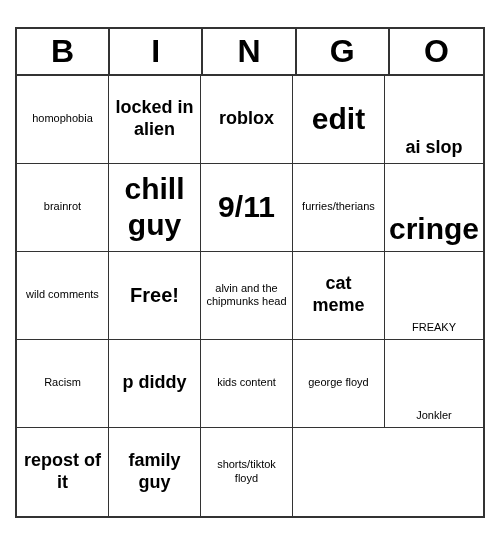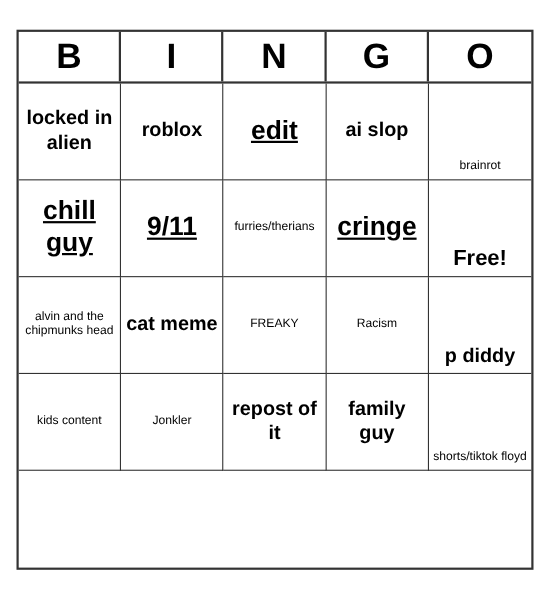--- a/index.html
+++ b/index.html
@@ -51,23 +51,22 @@
       align-items: flex-end;
     }
     .bingo-cell:nth-child(n+21) {
       border-bottom: none;
     }
     .cell-text {
       font-size: 13px;
       line-height: 1.2;
     }
     .cell-text.large {
-      font-size: 24px;
+      font-size: 30px;
       font-weight: bold;
-      text-decoration: underline;
     }
     .cell-text.medium {
       font-size: 18px;
       font-weight: bold;
     }
     .cell-text.small {
       font-size: 11px;
     }
     .free-cell {
       font-size: 20px;
@@ -79,20 +78,23 @@
 
 <div class="bingo-card">
   <div class="bingo-header">
   <div class="bingo-header-cell">B</div>
       <div class="bingo-header-cell">I</div>
       <div class="bingo-header-cell">N</div>
       <div class="bingo-header-cell">G</div>
       <div class="bingo-header-cell">O</div>
     </div>
   <div class="bingo-grid">
+  <div class="bingo-cell">
+        <span class="cell-text small">homophobia</span>
+      </div>
       <div class="bingo-cell">
         <span class="cell-text medium">locked in alien</span>
       </div>
       <div class="bingo-cell">
         <span class="cell-text medium">roblox</span>
       </div>
       <div class="bingo-cell">
         <span class="cell-text large">edit</span>
       </div>
       <div class="bingo-cell">
@@ -107,20 +109,23 @@
       <div class="bingo-cell">
         <span class="cell-text large">9/11</span>
       </div>
       <div class="bingo-cell">
         <span class="cell-text small">furries/therians</span>
       </div>
       <div class="bingo-cell">
         <span class="cell-text large">cringe</span>
       </div>
       <div class="bingo-cell">
+        <span class="cell-text small">wild comments</span>
+      </div>
+      <div class="bingo-cell">
         <span class="cell-text free-cell">Free!</span>
       </div>
       <div class="bingo-cell">
         <span class="cell-text small">alvin and the chipmunks head</span>
       </div>
       <div class="bingo-cell">
         <span class="cell-text medium">cat meme</span>
       </div>
       <div class="bingo-cell">
         <span class="cell-text small">FREAKY</span>
@@ -128,20 +133,23 @@
       <div class="bingo-cell">
         <span class="cell-text small">Racism</span>
       </div>
       <div class="bingo-cell">
         <span class="cell-text medium">p diddy</span>
       </div>
       <div class="bingo-cell">
         <span class="cell-text small">kids content</span>
       </div>
       <div class="bingo-cell">
+        <span class="cell-text small">george floyd</span>
+      </div>
+      <div class="bingo-cell">
         <span class="cell-text small">Jonkler</span>
       </div>
       <div class="bingo-cell">
         <span class="cell-text medium">repost of it</span>
       </div>
       <div class="bingo-cell">
         <span class="cell-text medium">family guy</span>
       </div>
       <div class="bingo-cell">
         <span class="cell-text small">shorts/tiktok floyd</span>

